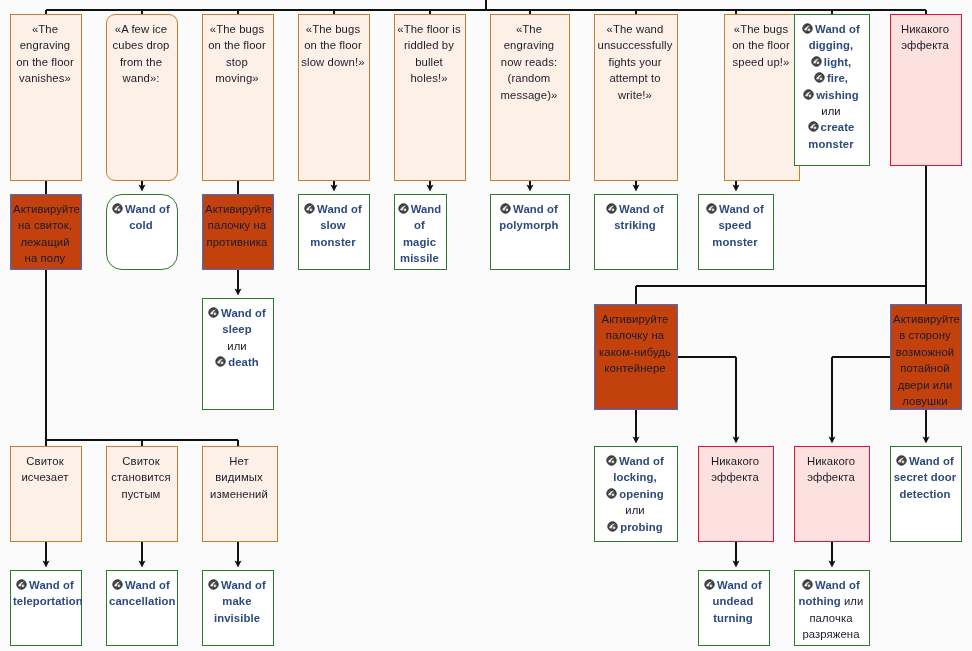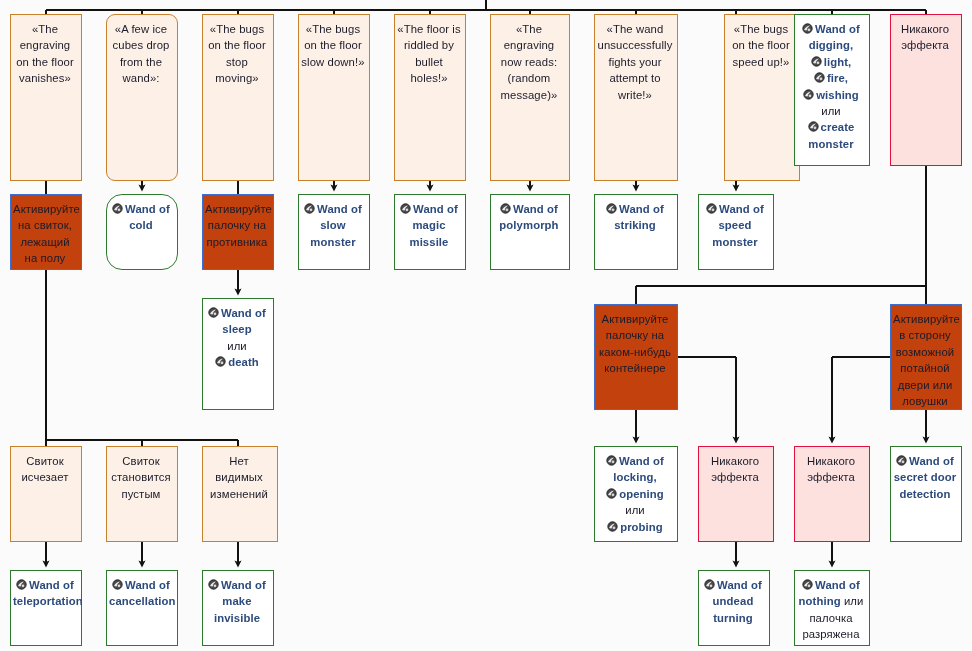--- a/index.html
+++ b/index.html
@@ -215,21 +215,21 @@
       </div>
       <div class="node wand" style="left: 298px; top: 194px; width: 72px; height: 76px;">
         <span class="txt">
           <span style="display: block;"><span class="wicon"><svg viewBox="0 0 12 12" width="11" height="11">
                 <circle cx="6" cy="6" r="5.1" fill="#4a4a4a" stroke="#1d1d1d" stroke-width="1"></circle>
                 <path d="M2.2 7.6 Q4.2 3.2 8.6 2.6 Q6.0 4.4 5.0 8.2 Z" fill="#e9e9ee"></path>
                 <circle cx="7.6" cy="7.4" r="1.5" fill="#d7d7de"></circle>
               </svg></span><span>Wand of slow monster</span></span>
         </span>
       </div>
-      <div class="node wand" style="left: 394px; top: 194px; width: 72px; height: 76px;">
+      <div class="node wand" style="left: 394px; top: 194px; width: 53px; height: 76px;">
         <span class="txt">
           <span style="display: block;"><span class="wicon"><svg viewBox="0 0 12 12" width="11" height="11">
                 <circle cx="6" cy="6" r="5.1" fill="#4a4a4a" stroke="#1d1d1d" stroke-width="1"></circle>
                 <path d="M2.2 7.6 Q4.2 3.2 8.6 2.6 Q6.0 4.4 5.0 8.2 Z" fill="#e9e9ee"></path>
                 <circle cx="7.6" cy="7.4" r="1.5" fill="#d7d7de"></circle>
               </svg></span><span>Wand of magic missile</span></span>
         </span>
       </div>
       <div class="node wand" style="left: 490px; top: 194px; width: 80px; height: 76px;">
         <span class="txt">

